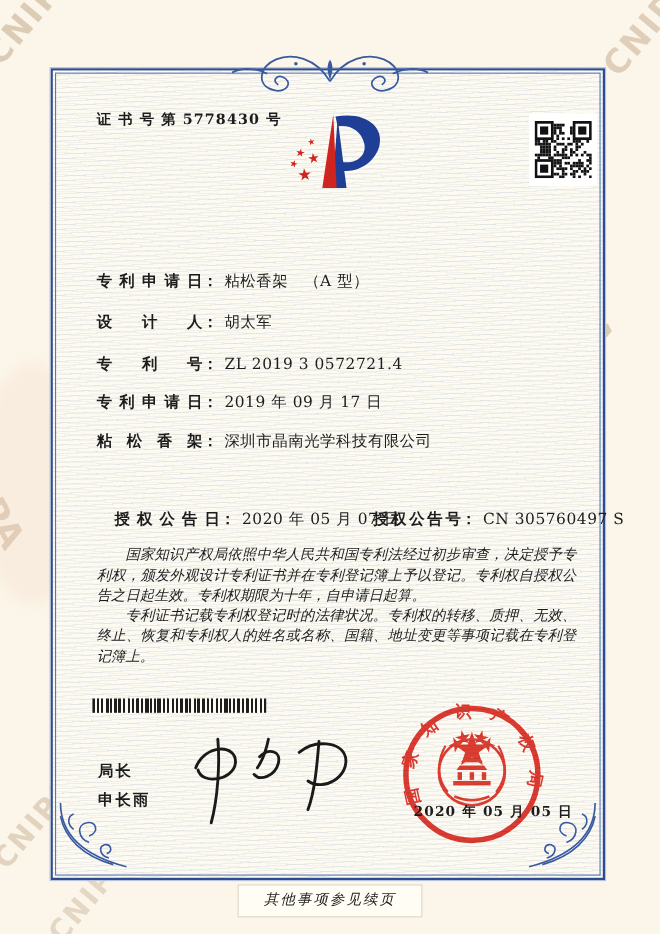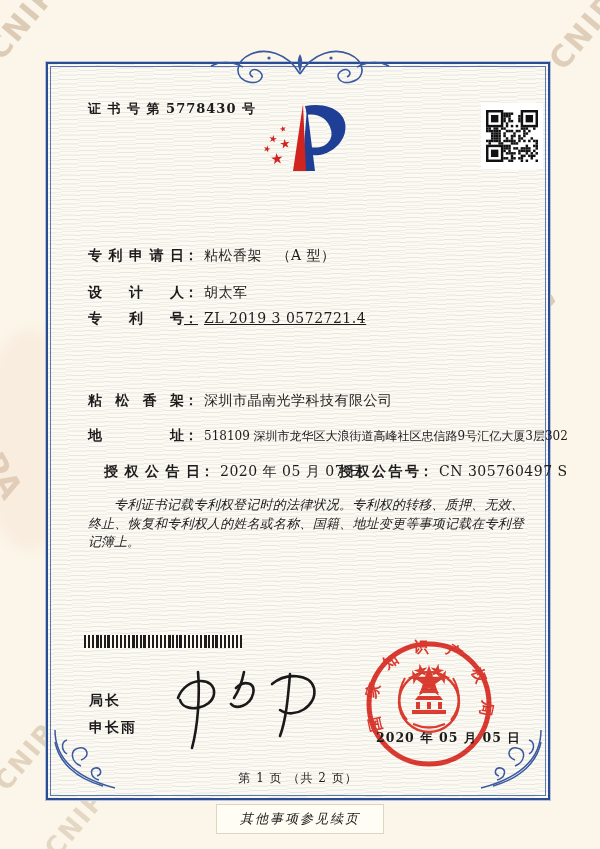--- a/index.html
+++ b/index.html
@@ -265,37 +265,38 @@
       </svg>
   </div>
 
 
   <div class="row" style="top:183px;">
     <span class="lbl">专利申请日</span><span class="colon">：</span><span class="val">粘松香架　（A 型）</span>
   </div>
   <div class="row" style="top:220px;">
     <span class="lbl">设计人</span><span class="colon">：</span><span class="val">胡太军</span>
   </div>
-  <div class="row" style="top:246px;text-decoration:underline;">
+  <div class="row" style="top:258px;">
     <span class="lbl">专利号</span><span class="colon">：</span><span class="val">ZL 2019 3 0572721.4</span>
+  </div>
+  <div class="row" style="top:293px;">
+    <span class="lbl">专利申请日</span><span class="colon">：</span><span class="val">2019 年 09 月 17 日</span>
   </div>
   <div class="row" style="top:328px;">
     <span class="lbl">粘松香架</span><span class="colon">：</span><span class="val">深圳市晶南光学科技有限公司</span>
-  </div>
-  <div class="row" style="top:363px;">
-    <span class="lbl">地址</span><span class="colon">：</span><span class="val small">518109 深圳市龙华区大浪街道高峰社区忠信路9号汇亿大厦3层302</span>
   </div>
   <div class="row" style="top:399px;padding-left:16px;">
     <span class="lbl">授权公告日</span><span class="colon">：</span><span class="val">2020 年 05 月 07 日</span>
     <span class="pair2">
       <span class="lbl">授权公告号</span><span class="colon">：</span><span class="val">CN 305760497 S</span>
     </span>
   </div>
 
   <div class="paras">
+    <p>国家知识产权局依照中华人民共和国专利法经过初步审查，决定授予专利权，颁发外观设计专利证书并在专利登记簿上予以登记。专利权自授权公告之日起生效。专利权期限为十年，自申请日起算。</p>
     <p>专利证书记载专利权登记时的法律状况。专利权的转移、质押、无效、终止、恢复和专利权人的姓名或名称、国籍、地址变更等事项记载在专利登记簿上。</p>
   </div>
 
   <div class="barcode"></div>
 
   <div class="officer" style="top:628px;">局长</div>
   <div class="officer" style="top:655px;">申长雨</div>
 
   <div class="sig">
     <svg viewBox="0 0 175 95" width="175" height="95" fill="none" stroke="#1a1a1a" stroke-width="2.6" stroke-linecap="round">
@@ -332,21 +333,20 @@
         <path d="M90,40 C98,54 98,70 88,82" fill="none" stroke-width="2"></path>
         <path d="M50,86 Q66,93 82,86" fill="none" stroke-width="2.4"></path>
       </g>
       <text font-size="15" font-weight="bold" fill="#dc261c" letter-spacing="16" font-family="DejaVu Sans, Liberation Sans, sans-serif">
         <textPath href="#sealArc" startOffset="50%" text-anchor="middle">国家知识产权局</textPath>
       </text>
     </svg>
   </div>
   <div class="seal-date">2020 年 05 月 05 日</div>
 
-  <div class="page-no">第 1 页 （共 2 页）</div>
 
   <div class="corner br">
     <svg viewBox="0 0 74 66" width="74" height="66" fill="none" stroke="#3a5aa0" stroke-width="1.5">
       <path d="M70,2 C70,26 56,48 10,60"></path>
       <path d="M70,14 C66,34 50,50 22,58"></path>
       <path d="M44,38 C54,34 56,22 46,20 C38,18 34,28 44,32"></path>
       <path d="M26,52 C34,50 36,42 30,40 C24,39 22,46 28,48"></path>
       <path d="M58,26 C64,22 64,14 58,12"></path>
     </svg>
   </div>

